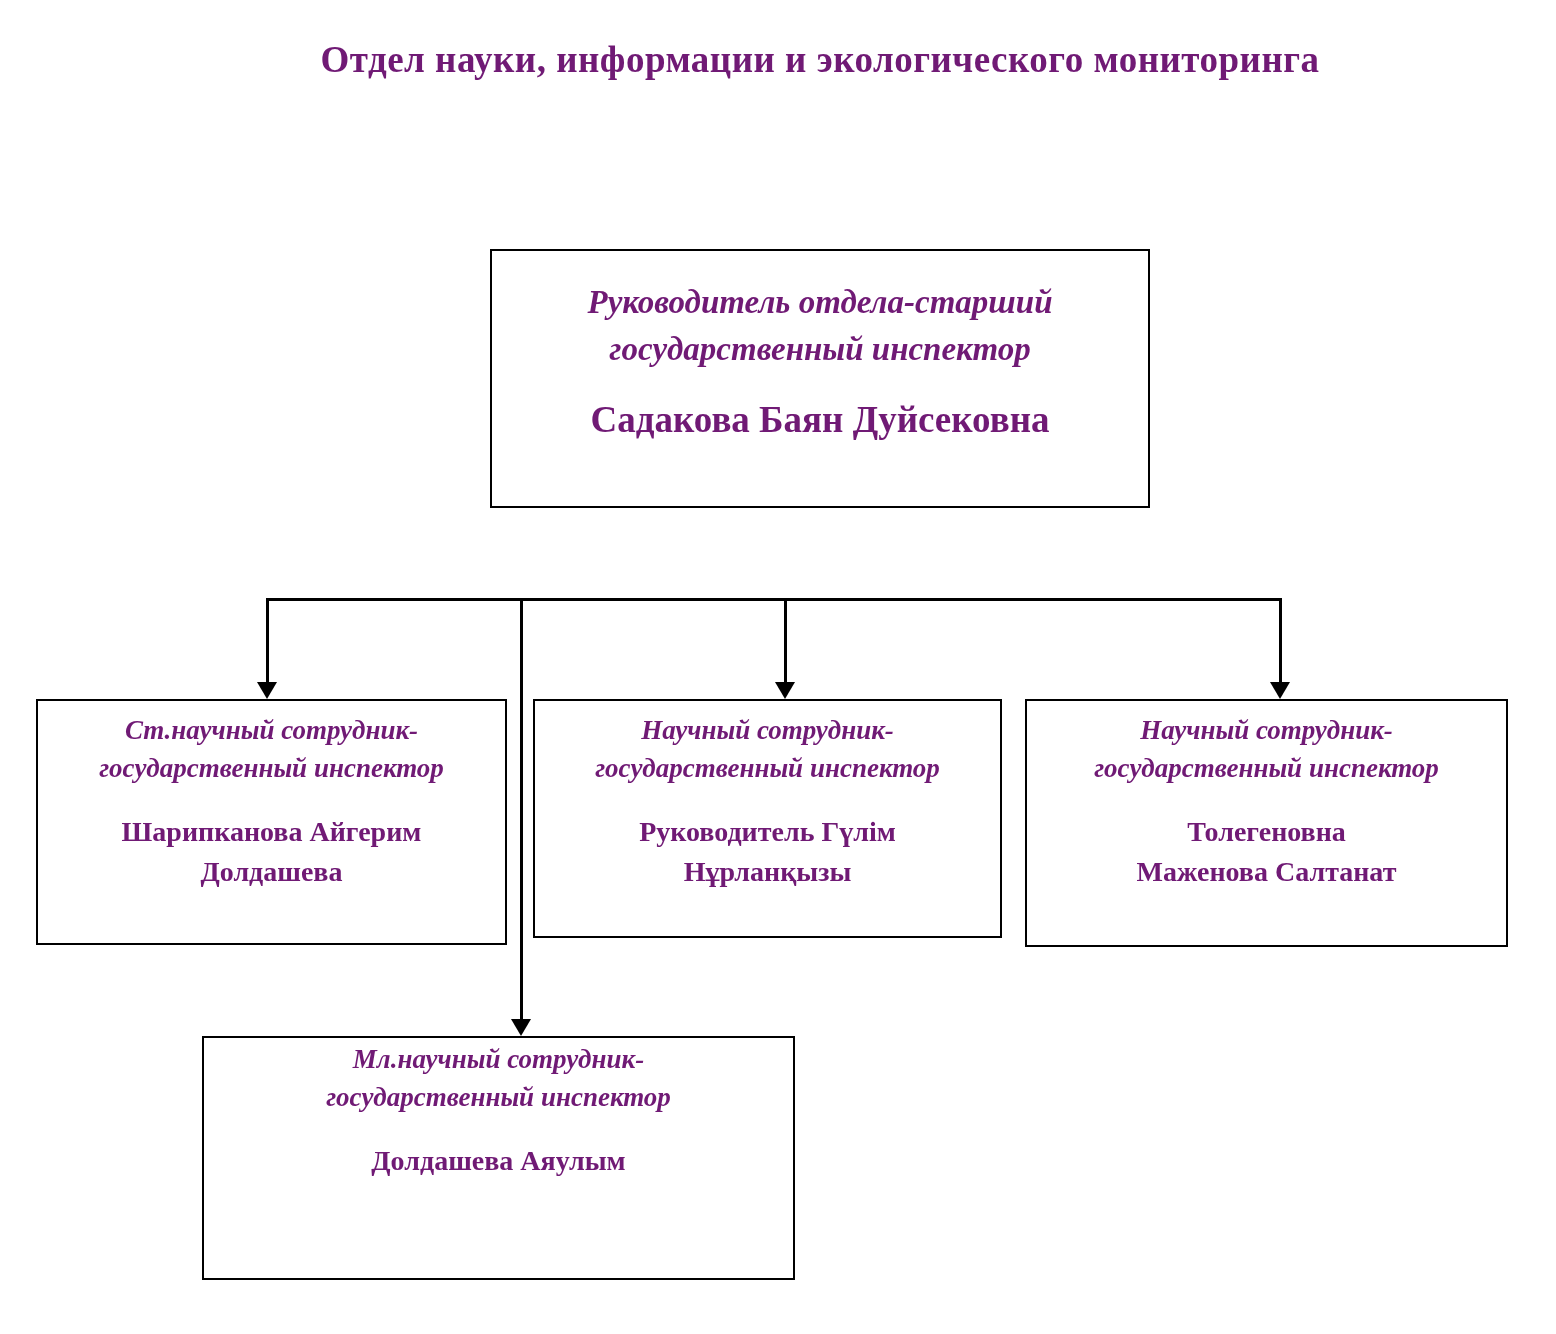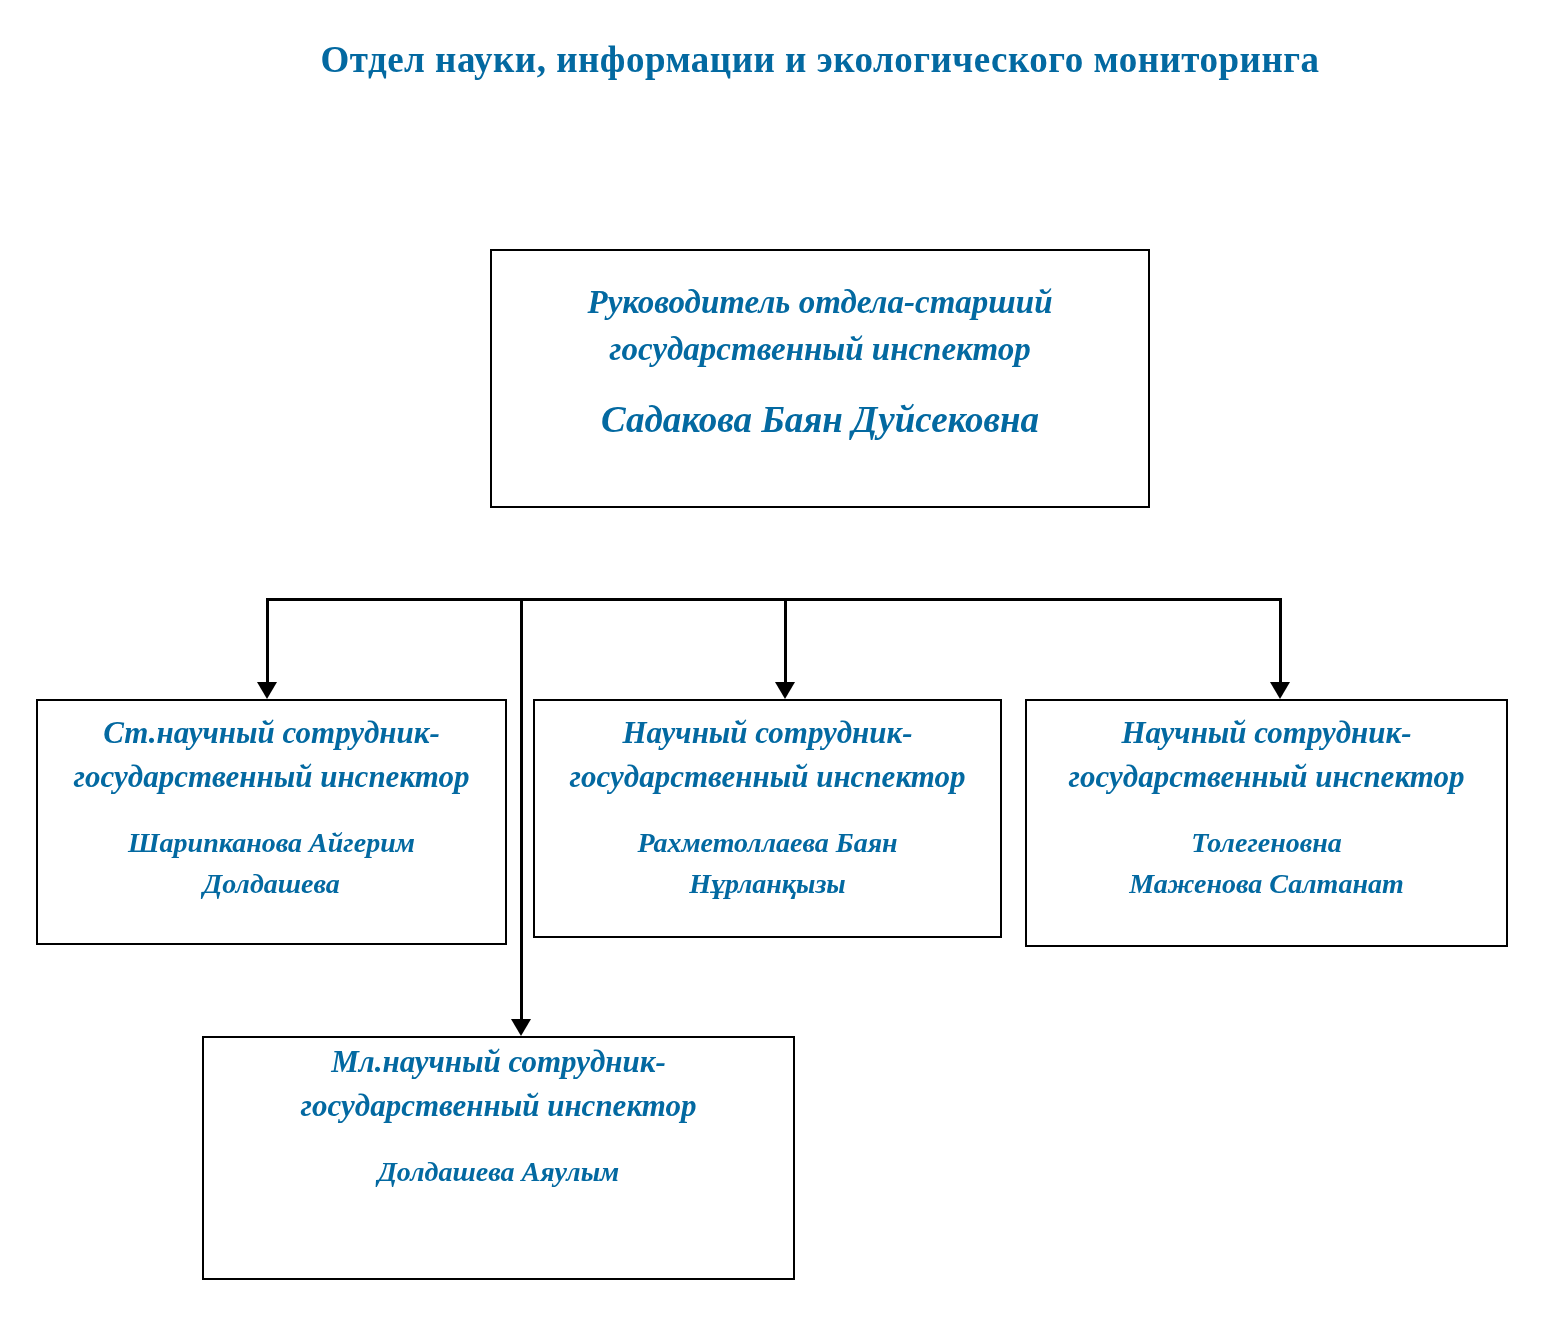--- a/index.html
+++ b/index.html
@@ -6,21 +6,21 @@
     margin: 0;
     padding: 0;
     background: #ffffff;
   }
   .page {
     position: relative;
     width: 1556px;
     height: 1334px;
     background: #ffffff;
     font-family: "Liberation Serif", "DejaVu Serif", serif;
-    color: #0369a1;
+    color: #701a75;
     overflow: hidden;
   }
   .chart-title {
     position: absolute;
     left: 84px;
     top: 38px;
     width: 1472px;
     text-align: center;
     font-size: 37px;
     font-weight: bold;
@@ -34,28 +34,27 @@
     text-align: center;
   }
   .box .role {
     font-weight: bold;
     font-style: italic;
     line-height: 1.42;
   }
   .box .name {
     font-weight: bold;
     line-height: 1.45;
-    font-style: italic;
   }
   
   .box-head   { left: 490px;  top: 249px;  width: 660px; height: 259px; padding-top: 28px; }
   .box-head .role { font-size: 33px; text-align: center; }
   .box-head .name { font-size: 37px; margin-top: 20px; }
   
-  .box-child .role { font-size: 31px; }
+  .box-child .role { font-size: 27px; }
   .box-child .name { font-size: 28px; margin-top: 24px; }
   .box-senior { left: 36px;   top: 699px;  width: 471px; height: 246px; padding-top: 10px; }
   .box-res1   { left: 533px;  top: 699px;  width: 469px; height: 239px; padding-top: 10px; }
   .box-res2   { left: 1025px; top: 699px;  width: 483px; height: 248px; padding-top: 10px; }
   .box-junior { left: 202px;  top: 1036px; width: 593px; height: 244px; padding-top: 2px; }
   
   .line {
     position: absolute;
     background: #000000;
   }
@@ -107,21 +106,21 @@
       <div>Долдашева</div>
     </div>
   </div>
 
   <div class="box box-child box-res1">
     <div class="role">
       <div>Научный сотрудник-</div>
       <div>государственный инспектор</div>
     </div>
     <div class="name">
-      <div>Рахметоллаева Баян</div>
+      <div>Руководитель Гүлім</div>
       <div>Нұрланқызы</div>
     </div>
   </div>
 
   <div class="box box-child box-res2">
     <div class="role">
       <div>Научный сотрудник-</div>
       <div>государственный инспектор</div>
     </div>
     <div class="name">

